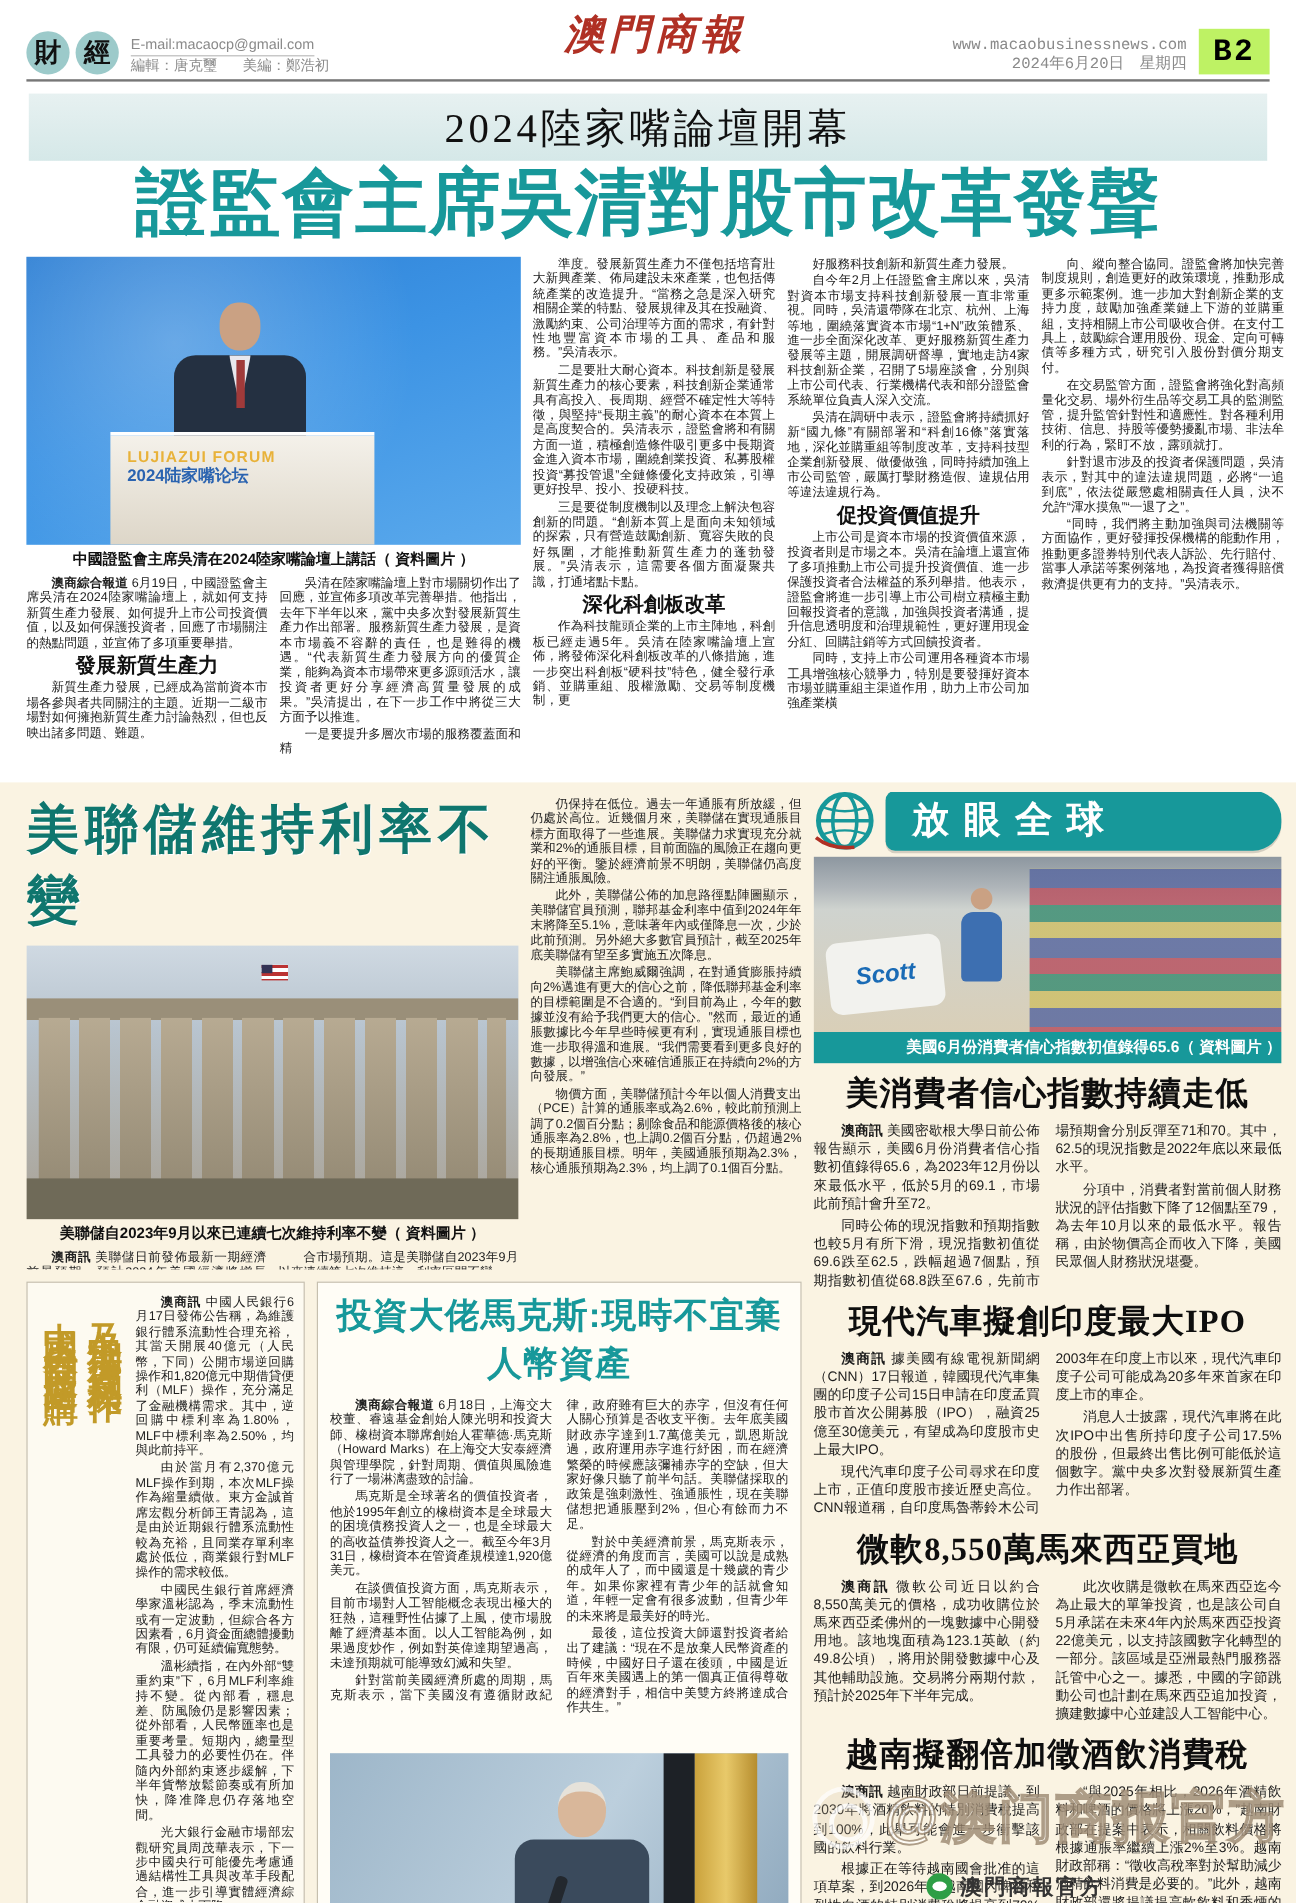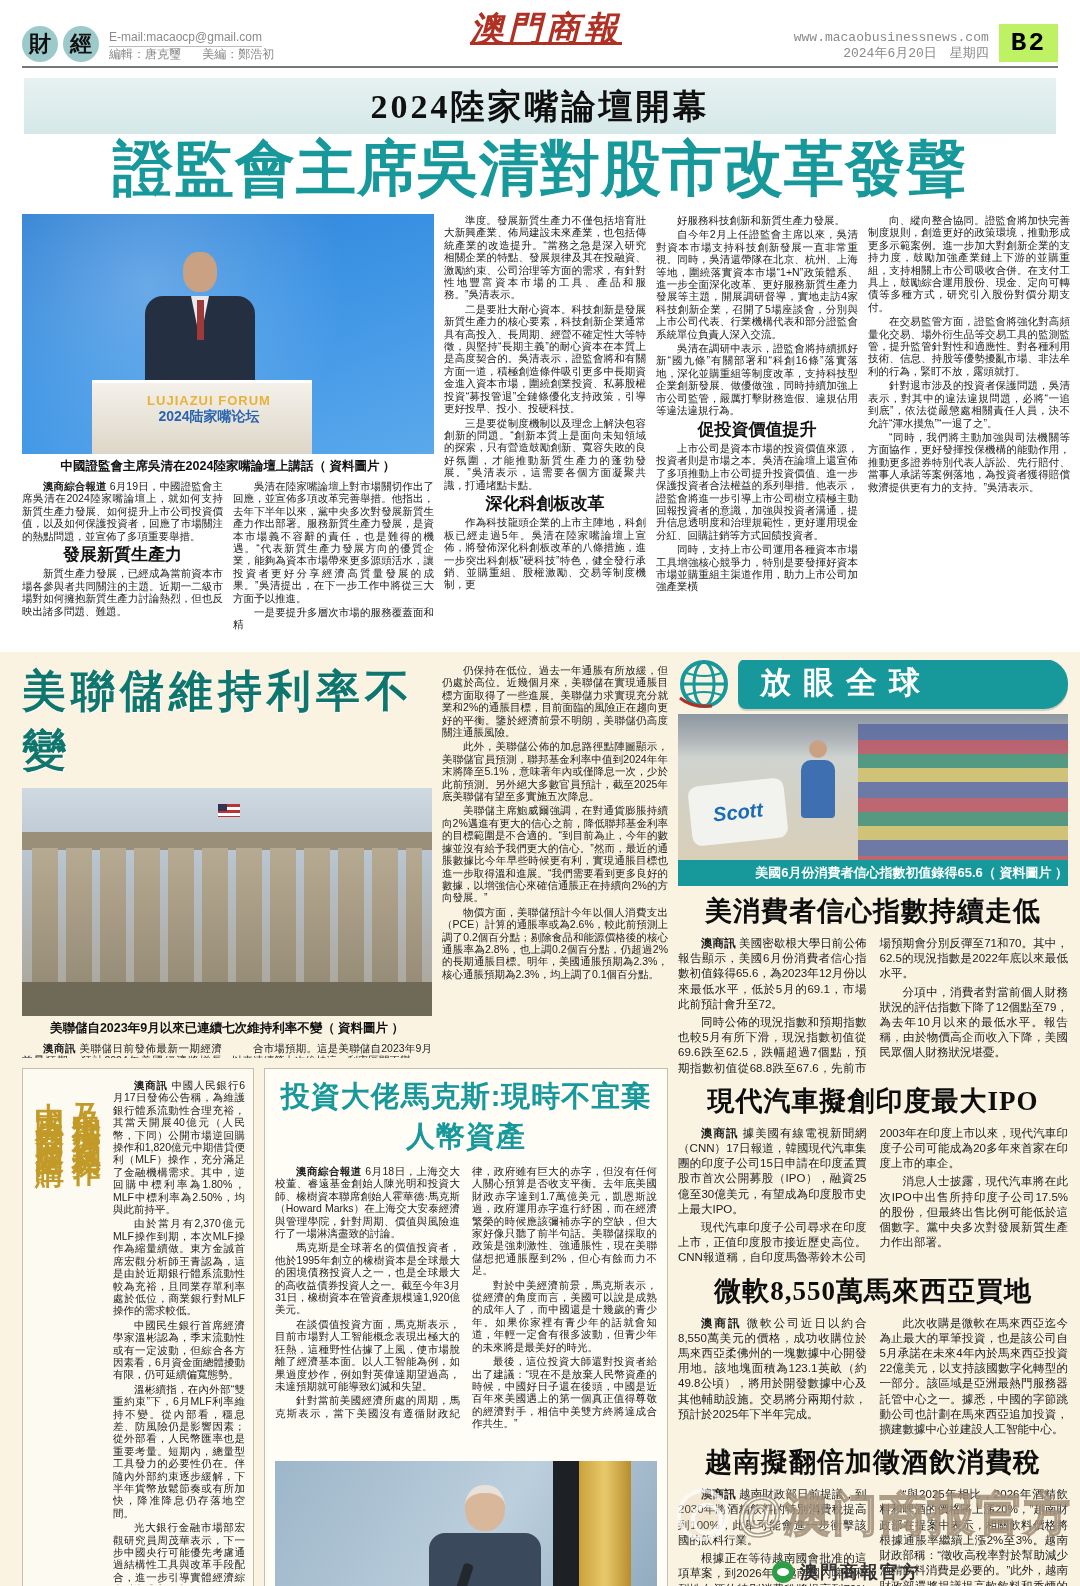--- a/index.html
+++ b/index.html
@@ -13,30 +13,30 @@
   .header { display:flex; align-items:flex-end; padding:16px 22px 0; height:62px; position:relative; }
   .badge-wrap { display:flex; gap:5px; margin-right:10px; }
   .badge { width:36px; height:36px; border-radius:50%; background:#9ccaca; color:#111;
     font-family:"Liberation Serif","DejaVu Serif",serif; font-weight:bold; font-size:22px;
     display:flex; align-items:center; justify-content:center; }
   .contact { font-size:12px; color:#8a8a8a; line-height:15px; }
   .contact .email { border-bottom:1px solid #bbb; display:inline-block; padding-bottom:1px; }
   .editors span { margin-right:18px; }
   .masthead { position:absolute; left:470px; bottom:10px; color:#b03024;
     font-family:"Liberation Serif","DejaVu Serif",serif; font-weight:bold; font-style:italic;
-    font-size:34px; letter-spacing:4px;text-decoration:underline; }
+    font-size:34px; letter-spacing:4px; }
   .header-right { margin-left:auto; display:flex; align-items:flex-end; gap:10px;font-family:Liberation Mono, monospace; }
   .web-date { text-align:right; font-size:13px; color:#8a8a8a; line-height:16px; }
   .page-no { background:#bef264; color:#000; font-weight:900; font-size:26px;
     padding:4px 12px; letter-spacing:2px; }
   .header-rule { margin:4px 22px 0; border-bottom:2px solid #777; }
   
   .kicker-band { margin:10px 24px 0; background:linear-gradient(#e7f1f1,#d5e8e8);
     text-align:center; padding:6px 0 4px; }
-  .kicker { font-family:"Liberation Serif","DejaVu Serif",serif; font-weight:700;
+  .kicker { font-family:"Liberation Serif","DejaVu Serif",serif; font-weight:400;
     font-size:34px; color:#101010; letter-spacing:3px; }
   .headline-main { text-align:center; font-size:60px; font-weight:900; color:#17989a;
     letter-spacing:1px; line-height:66px; padding:2px 0 6px;
     text-shadow:2px 2px 0 #fff,-2px -2px 0 #fff,2px -2px 0 #fff,-2px 2px 0 #fff; }
   
   .newsbody { font-size:10.5px; line-height:12.4px; text-align:justify; color:#222; }
   .para { text-indent:2em; margin-bottom:2px; }
   .para .lead { font-weight:bold;margin-top:38px; }
   .subhead { font-family:"Liberation Serif","DejaVu Serif",serif; font-weight:900;
     font-size:17px; text-align:center; margin:7px 0 6px; color:#111; }
@@ -47,21 +47,21 @@
   .col { width:202px; flex:none; overflow:hidden; }
   .lead-photo { height:240px; position:relative; overflow:hidden;
     background:linear-gradient(160deg,#2d7fd4 0%,#3c93e4 45%,#5aa9ec 100%); }
   .backdrop-glow { position:absolute; left:0; top:0; right:0; height:100%;
     background:radial-gradient(circle at 30% 30%, rgba(255,255,255,.25), transparent 60%); }
   .speaker { position:absolute; left:118px; top:38px; width:120px; height:150px; }
   .speaker .head { width:34px; height:40px; background:#caa183; border-radius:45%; margin:0 auto; }
   .speaker .body { width:110px; height:110px; background:#243041; border-radius:18px 18px 0 0; margin:4px auto 0; position:relative; }
   .speaker .shirt { position:absolute; left:46px; top:0; width:18px; height:44px; background:#e8e8ee; clip-path:polygon(0 0,100% 0,50% 100%); }
   .speaker .tie { position:absolute; left:52px; top:4px; width:7px; height:40px; background:#a03a3a; }
-  .podium { position:absolute; left:70px; bottom:0; width:220px; height:74px; background:linear-gradient(#f4f1ea,#ddd6c8); border-top:3px solid #fff;text-align:center; }
+  .podium { position:absolute; left:70px; bottom:0; width:220px; height:94px; background:linear-gradient(#f4f1ea,#ddd6c8); border-top:3px solid #fff; }
   .podium-txt1 { font-weight:900; font-size:13px; color:#e8b23a; padding:10px 0 0 14px; letter-spacing:1px; }
   .podium-txt2 { font-weight:900; font-size:14px; color:#2a63b0; padding-left:14px; }
   .lead-cols { display:flex; gap:10px; margin-top:3px; }
   .lead-cols .col { width:201px; }
   
   .lower { background:#faf3e2; height:946px; overflow:hidden; }
   .lower-inner { display:flex; gap:10px; padding:8px 22px 0; }
   .left-main { width:646px; flex:none; }
   
   .fed { display:flex; gap:10px; height:398px; overflow:hidden; }

